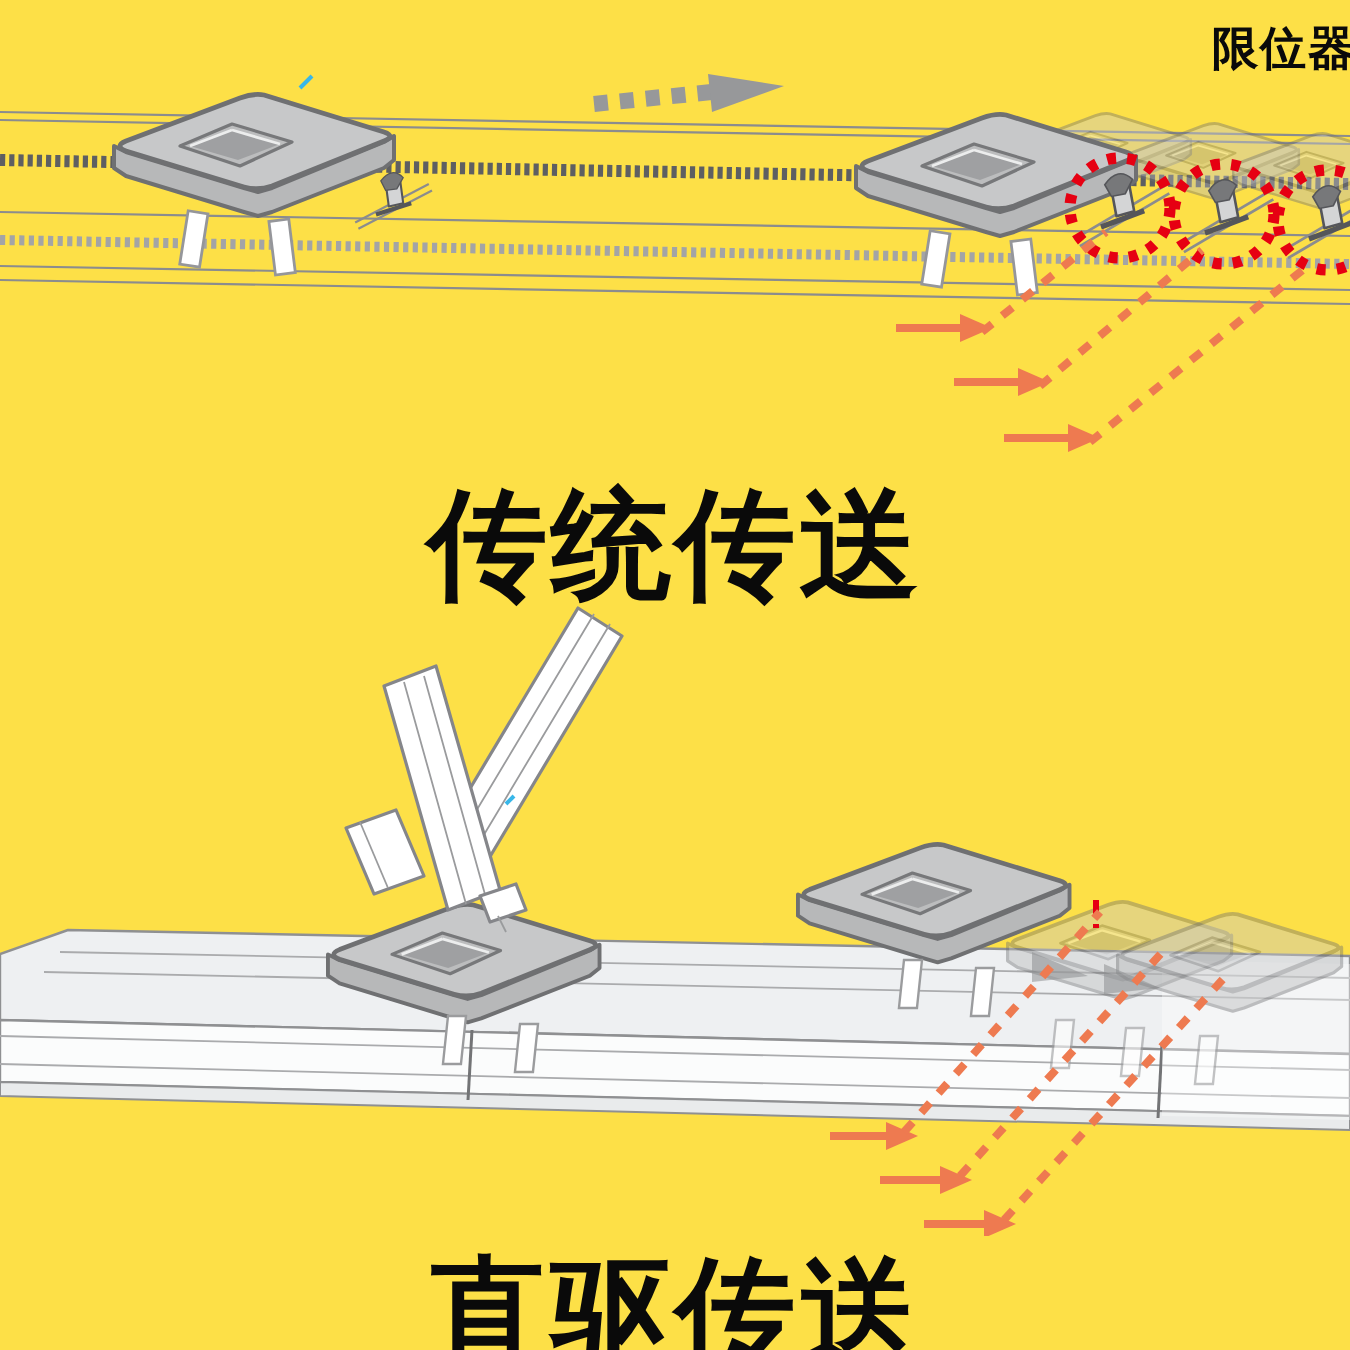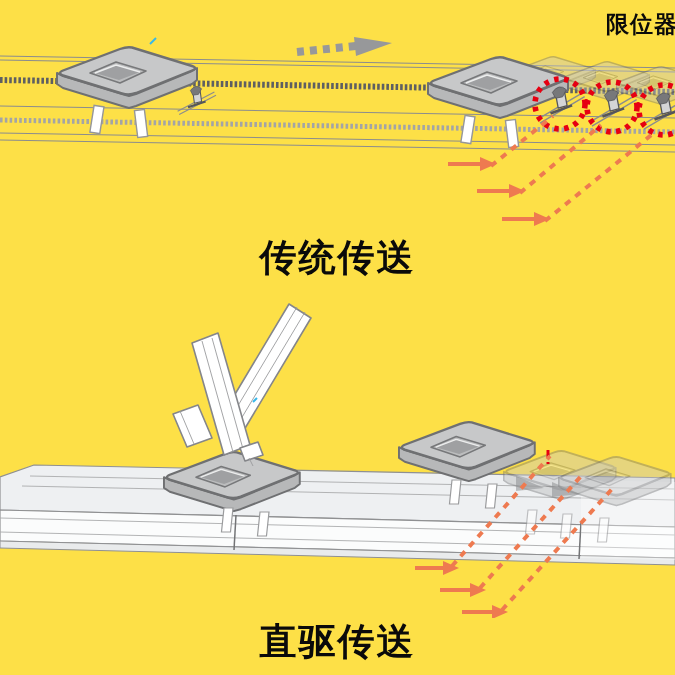--- a/index.html
+++ b/index.html
@@ -11,21 +11,21 @@
   #top-illustration{top:0;}
   #bottom-illustration{top:298px;}
   .corner-label{
     position:absolute;font-weight:800;color:#0a0a0a;white-space:nowrap;
     letter-spacing:1px;
   }
   #limiter-label{top:9px;right:-3px;font-size:23px;}
   #software-label{top:404px;left:557px;font-size:22px;}
   .section-title{
     position:absolute;left:0;width:100%;text-align:center;
-    font-size:37px;font-weight:900;color:#0a0a0a;letter-spacing:2px;
+    font-size:60px;font-weight:900;color:#0a0a0a;letter-spacing:2px;
   }
   #traditional-title{top:233px;}
   #directdrive-title{top:617px;}
 
   
   .rail{stroke:#8b8c8e;stroke-width:1.1;fill:none;}
   .chain-dark{stroke:#5e5f62;stroke-width:6;fill:none;stroke-dasharray:2.6 2;}
   .chain-light{stroke:#a3a4a6;stroke-width:5;fill:none;stroke-dasharray:2.6 2.2;}
   .pallet-top{fill:#c7c8c9;stroke:#6f7072;stroke-width:2.4;stroke-linejoin:round;}
   .pallet-side{fill:#b7b8b9;stroke:#6f7072;stroke-width:2;stroke-linejoin:round;}

